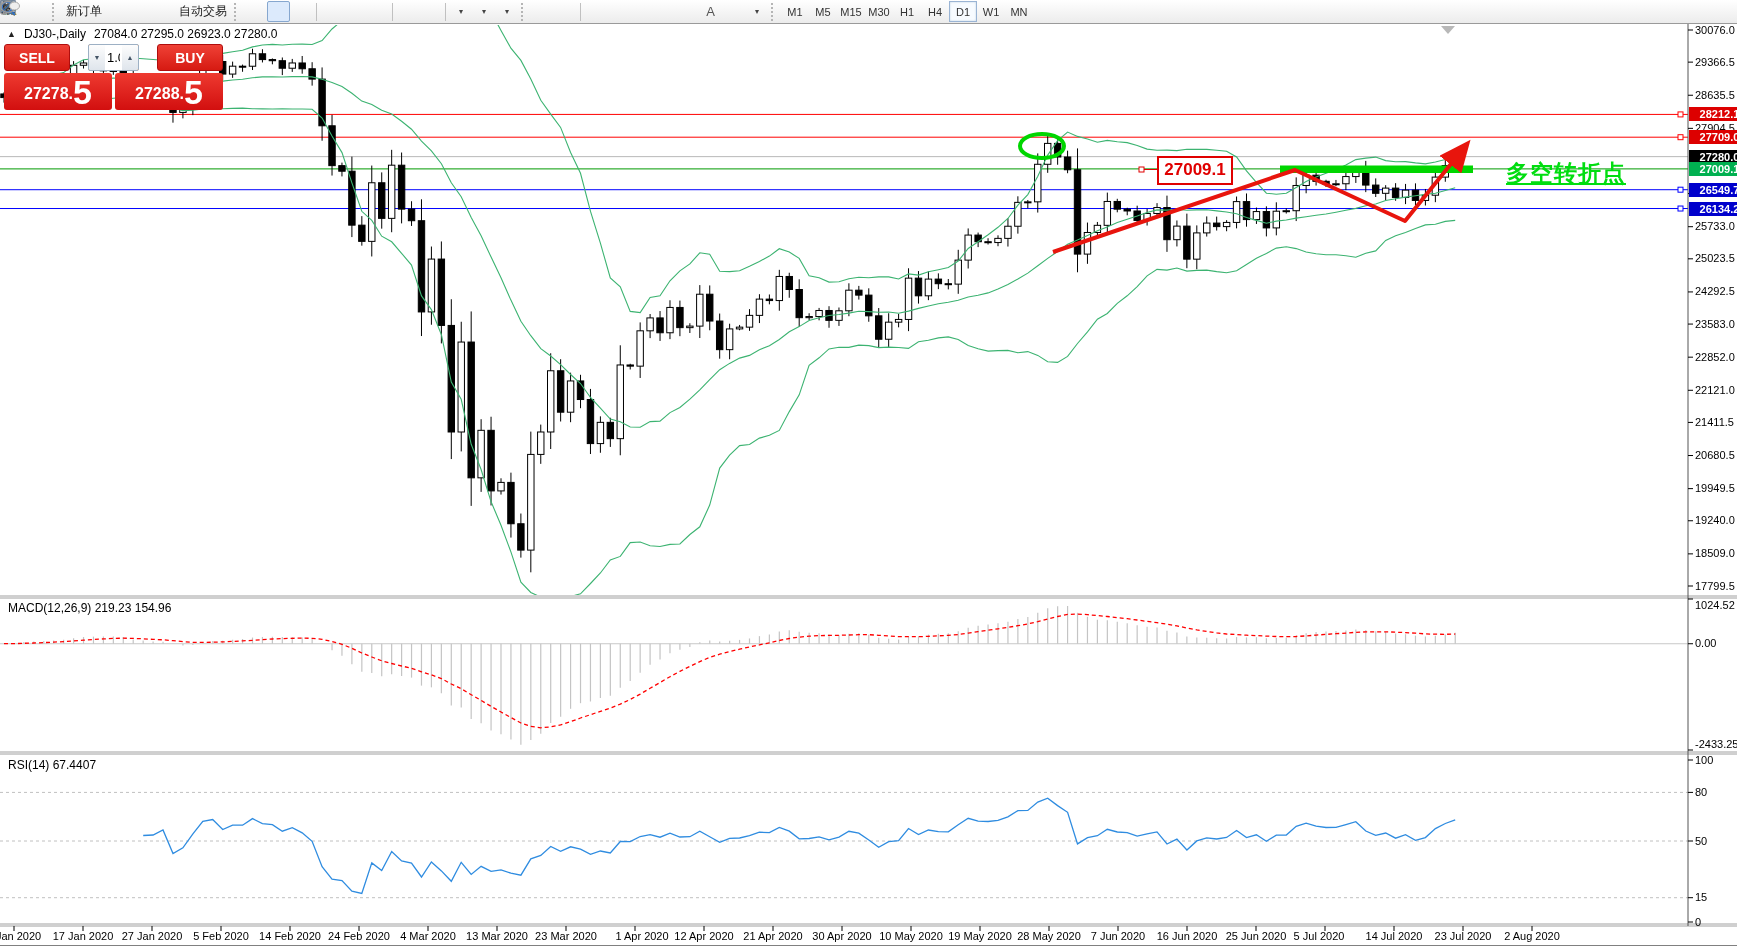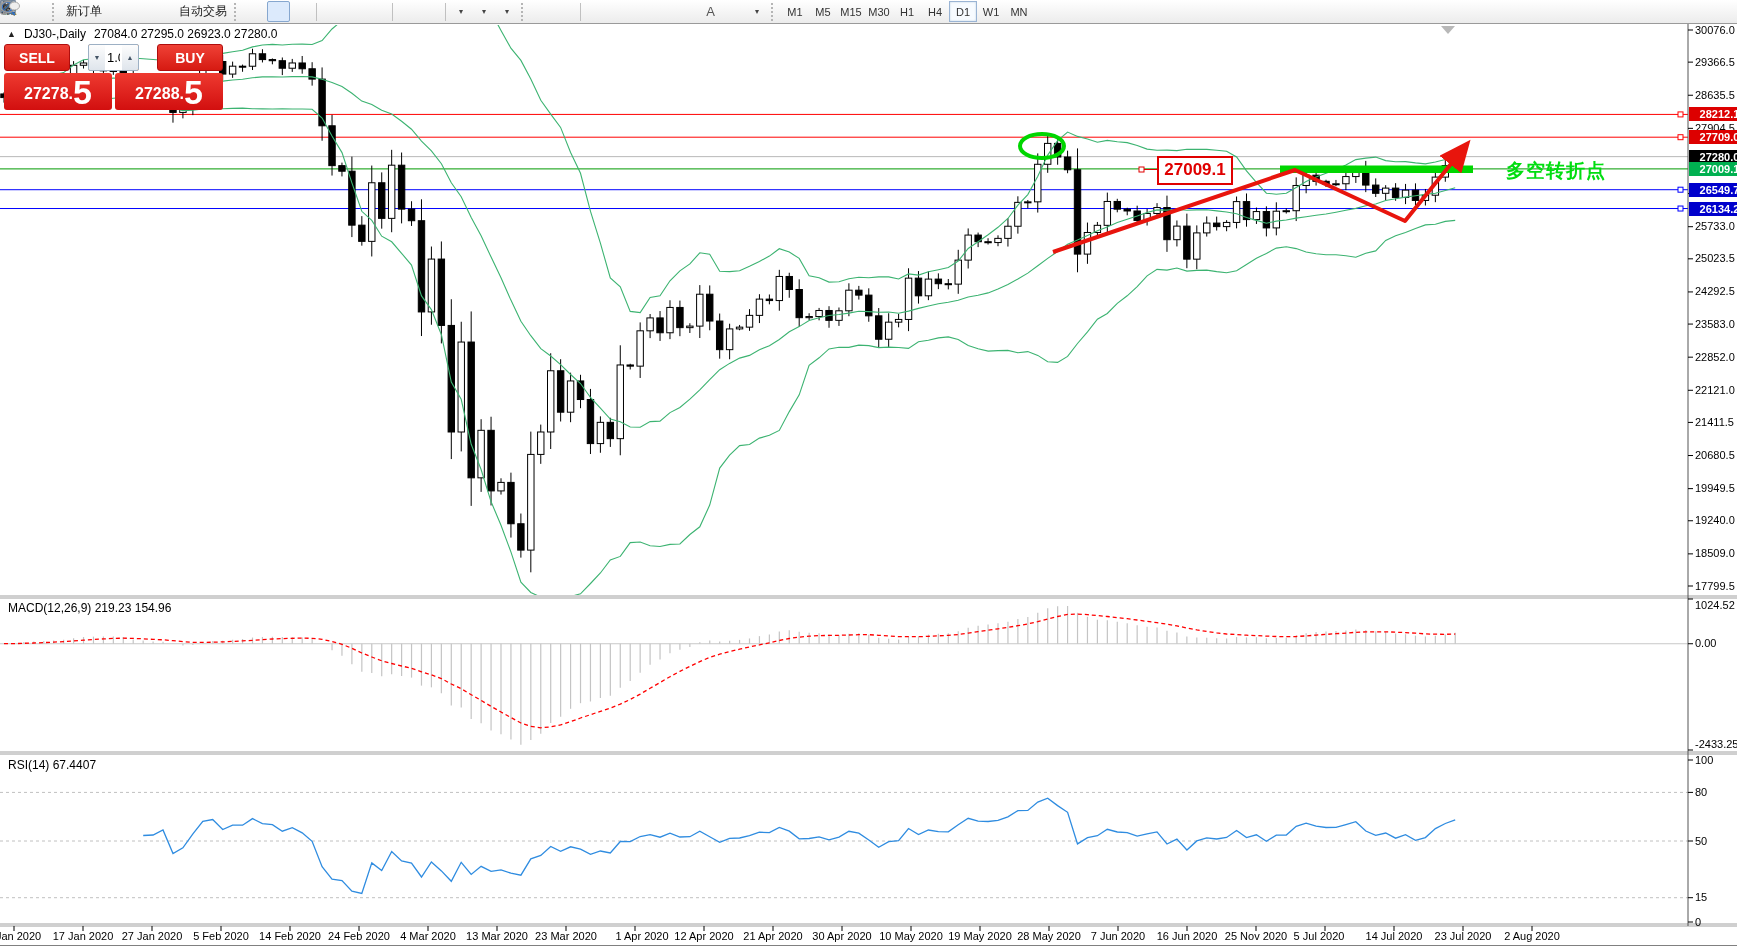--- a/index.html
+++ b/index.html
@@ -25,21 +25,21 @@
   .vol{flex:1;display:flex;border:1px solid #9db0c4;border-radius:2px;background:#f97316;overflow:hidden;}
   .vol button{width:16px;border:none;background:linear-gradient(#fdfdfd,#dfe5ec);font-size:7px;color:#456;padding:0;}
   .vol input{flex:1;border:none;outline:none;text-align:center;font-size:13px;font-family:"Liberation Sans",sans-serif;min-width:0;}
   .ocp-row2{display:flex;gap:3px;margin-top:2px;height:37px;}
   .price-box{flex:1;background:linear-gradient(#ee3a30,#d20f0f);border-radius:3px;color:#fff;display:flex;align-items:flex-end;justify-content:center;font-weight:bold;padding-bottom:1px;}
   .price-box .main{font-size:16px;line-height:30px;}
   .price-box .big{font-size:34px;line-height:34px;}
   
   .ind-label{position:absolute;font-size:12px;color:#000;z-index:15;}
   .lvl-callout{position:absolute;left:1157px;top:156px;width:72px;height:25px;background:#fff;border:2px solid #e00000;color:#e00000;font-size:17px;font-weight:bold;text-align:center;line-height:24px;z-index:18;}
-  .turning-label{position:absolute;left:1506px;top:158px;color:#00dd10;font-size:19px;font-weight:bold;z-index:18;letter-spacing:1px;}
+  .turning-label{position:absolute;left:1506px;top:158px;color:#00dd10;font-size:23px;font-weight:bold;z-index:18;letter-spacing:1px;text-decoration:underline;}
   .scroll-marker{position:absolute;left:1441px;top:26px;width:0;height:0;border-left:7px solid transparent;border-right:7px solid transparent;border-top:8px solid #b8b8b8;z-index:5;}
   
   .ptick{position:absolute;left:1695px;width:44px;font-size:11px;color:#000;z-index:6;}
   .pbadge{position:absolute;left:1689px;width:61px;height:14px;font-size:11px;font-weight:bold;color:#fff;text-align:center;line-height:14px;z-index:8;}
   .dlabel{position:absolute;top:930px;width:80px;margin-left:-40px;text-align:center;font-size:11px;color:#000;z-index:6;white-space:nowrap;}
   svg{position:absolute;left:0;top:0;z-index:1;}
 </style>
 </head>
 <body>
 
@@ -893,19 +893,19 @@
       <span class="dlabel" style="left: 566px;">23 Mar 2020</span>
       <span class="dlabel" style="left: 635px; padding-left: 7px;">1 Apr 2020</span>
       <span class="dlabel" style="left: 704px;">12 Apr 2020</span>
       <span class="dlabel" style="left: 773px;">21 Apr 2020</span>
       <span class="dlabel" style="left: 842px;">30 Apr 2020</span>
       <span class="dlabel" style="left: 911px;">10 May 2020</span>
       <span class="dlabel" style="left: 980px;">19 May 2020</span>
       <span class="dlabel" style="left: 1049px;">28 May 2020</span>
       <span class="dlabel" style="left: 1118px;">7 Jun 2020</span>
       <span class="dlabel" style="left: 1187px;">16 Jun 2020</span>
-      <span class="dlabel" style="left: 1256px;">25 Nov 2020</span>
+      <span class="dlabel" style="left: 1256px;">25 Jun 2020</span>
       <span class="dlabel" style="left: 1319px;">5 Jul 2020</span>
       <span class="dlabel" style="left: 1394px;">14 Jul 2020</span>
       <span class="dlabel" style="left: 1463px;">23 Jul 2020</span>
       <span class="dlabel" style="left: 1532px;">2 Aug 2020</span>
     </div>
 </div>
 
 </body></html>

